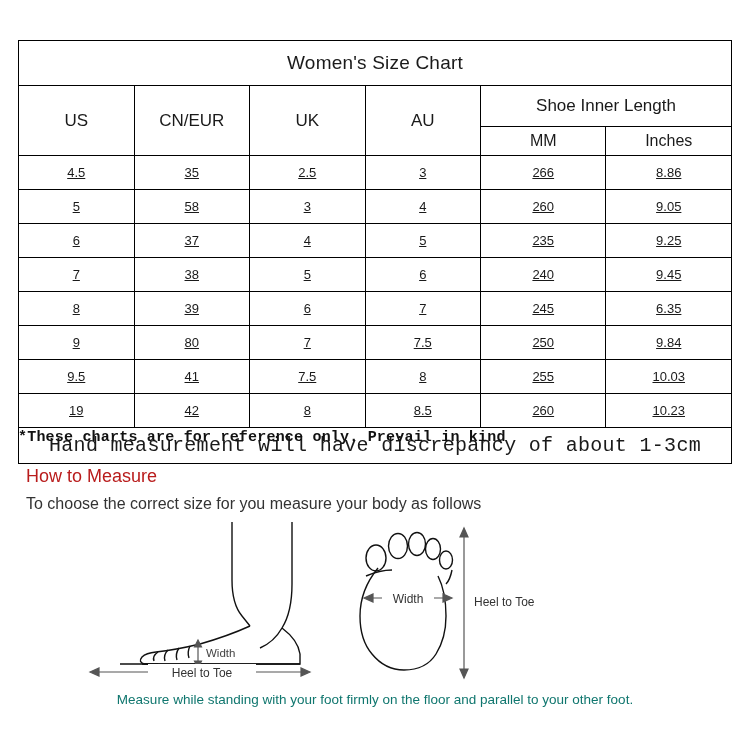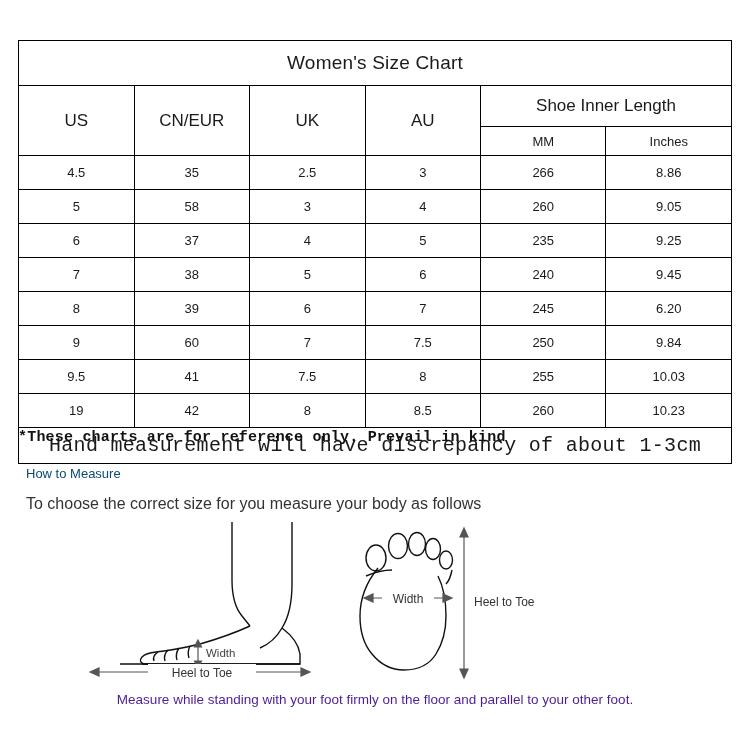--- a/index.html
+++ b/index.html
@@ -46,27 +46,28 @@
     font-weight: bold;
     height: 42px;
     letter-spacing: 0.2px;
   }
   .head-cell {
     font-size: 17px;
     font-weight: bold;
     height: 38px;
   }
   .subhead-cell {
-    font-size: 13px;
+    font-size: 16px;
     height: 26px;
     font-weight: normal;
   }
   .data-cell {
     font-size: 13px;
     height: 31px;
+    text-decoration: underline;
   }
   .note-cell {
     font-family: Liberation Mono, monospace;
     font-size: 20px;
     font-weight: bold;
     height: 33px;
     letter-spacing: 0.3px;
   }
 
   
@@ -79,22 +80,22 @@
     font-weight: bold;
     color: #111;
     letter-spacing: 0.2px;
   }
 
   
   .howto-title {
     position: absolute;
     left: 26px;
     top: 466px;
-    font-size: 13px;
-    color: #0c4a6e;
+    font-size: 18px;
+    color: #b91c1c;
   }
   .howto-sub {
     position: absolute;
     left: 26px;
     top: 495px;
     font-size: 16px;
     color: #333;
   }
 
   .diagram {
@@ -106,21 +107,21 @@
   }
   .diagram svg { display: block; }
 
   .footer-note {
     position: absolute;
     left: 0;
     top: 692px;
     width: 750px;
     text-align: center;
     font-size: 13.5px;
-    color: #4c1d95;
+    color: #0f766e;
   }
 </style>
 </head>
 <body>
 
 <div class="page">
 
   <div class="chart-wrap">
     <table class="size-chart">
       <colgroup>
@@ -178,25 +179,25 @@
           <td class="data-cell">6</td>
           <td class="data-cell">240</td>
           <td class="data-cell">9.45</td>
         </tr>
         <tr>
           <td class="data-cell">8</td>
           <td class="data-cell">39</td>
           <td class="data-cell">6</td>
           <td class="data-cell">7</td>
           <td class="data-cell">245</td>
-          <td class="data-cell">6.20</td>
+          <td class="data-cell">6.35</td>
         </tr>
         <tr>
           <td class="data-cell">9</td>
-          <td class="data-cell">60</td>
+          <td class="data-cell">80</td>
           <td class="data-cell">7</td>
           <td class="data-cell">7.5</td>
           <td class="data-cell">250</td>
           <td class="data-cell">9.84</td>
         </tr>
         <tr>
           <td class="data-cell">9.5</td>
           <td class="data-cell">41</td>
           <td class="data-cell">7.5</td>
           <td class="data-cell">8</td>

